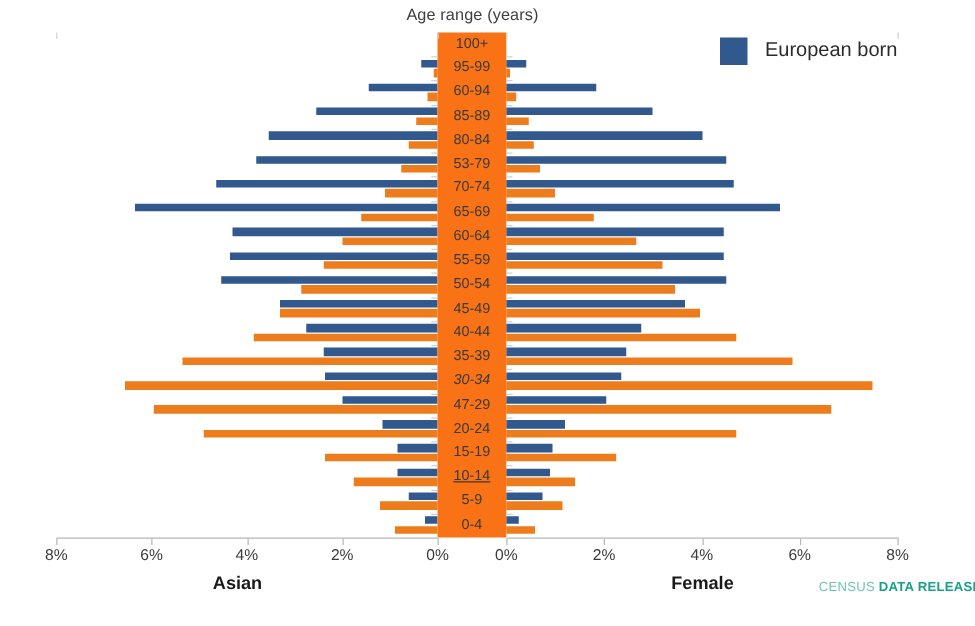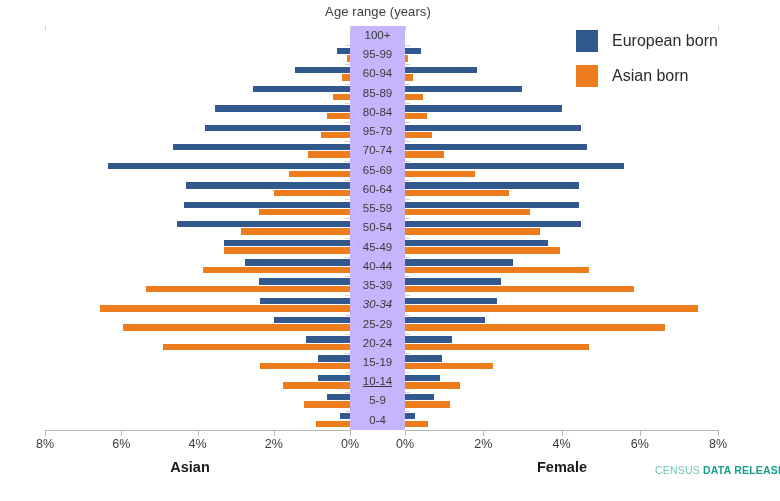--- a/index.html
+++ b/index.html
@@ -30,21 +30,21 @@
   .row{position:relative;height:19.238px;}
   .bar{position:absolute;height:6.4px;}
   .bar.eu{top:2.4px;background:#31598E;}
   .bar.as{top:9.9px;background:#ED7D1C;}
   #plot-left .bar{right:0;}
   #plot-right .bar{left:0;}
 
   
   #age-col{
     position:absolute;left:350px;top:26px;width:55px;height:404px;
-    background:#c4b5fd;
+    background:#f97316;
   }
   .age-lab{
     height:19.238px;line-height:19.238px;
     text-align:center;font-size:11.5px;color:#3a3a3a;
     white-space:nowrap;
   }
 
   
   .axis-line{position:absolute;height:1px;background:#b8b8b8;top:430px;}
   #axis-left-line{left:45px;width:306px;}
@@ -262,31 +262,31 @@
         <div class="bar as" title="0-4 Female Asian born: 0.6%" style="width: 23.475px; background: rgb(237, 125, 28);"></div>
       </div>
     </div>
 
   <div id="age-col">
       <div class="age-lab" style="height: 19.2381px; line-height: 19.2381px;">100+</div>
       <div class="age-lab" style="height: 19.2381px; line-height: 19.2381px;">95-99</div>
       <div class="age-lab" style="height: 19.2381px; line-height: 19.2381px;">60-94</div>
       <div class="age-lab" style="height: 19.2381px; line-height: 19.2381px;">85-89</div>
       <div class="age-lab" style="height: 19.2381px; line-height: 19.2381px;">80-84</div>
-      <div class="age-lab" style="height: 19.2381px; line-height: 19.2381px;">95-79</div>
+      <div class="age-lab" style="height: 19.2381px; line-height: 19.2381px;">53-79</div>
       <div class="age-lab" style="height: 19.2381px; line-height: 19.2381px;">70-74</div>
       <div class="age-lab" style="height: 19.2381px; line-height: 19.2381px;">65-69</div>
       <div class="age-lab" style="height: 19.2381px; line-height: 19.2381px;">60-64</div>
       <div class="age-lab" style="height: 19.2381px; line-height: 19.2381px;">55-59</div>
       <div class="age-lab" style="height: 19.2381px; line-height: 19.2381px;">50-54</div>
       <div class="age-lab" style="height: 19.2381px; line-height: 19.2381px;">45-49</div>
       <div class="age-lab" style="height: 19.2381px; line-height: 19.2381px;">40-44</div>
       <div class="age-lab" style="height: 19.2381px; line-height: 19.2381px;">35-39</div>
       <div class="age-lab" style="height: 19.2381px; line-height: 19.2381px; font-style: italic;">30-34</div>
-      <div class="age-lab" style="height: 19.2381px; line-height: 19.2381px;">25-29</div>
+      <div class="age-lab" style="height: 19.2381px; line-height: 19.2381px;">47-29</div>
       <div class="age-lab" style="height: 19.2381px; line-height: 19.2381px;">20-24</div>
       <div class="age-lab" style="height: 19.2381px; line-height: 19.2381px;">15-19</div>
       <div class="age-lab" style="height: 19.2381px; line-height: 19.2381px; text-decoration: underline;">10-14</div>
       <div class="age-lab" style="height: 19.2381px; line-height: 19.2381px;">5-9</div>
       <div class="age-lab" style="height: 19.2381px; line-height: 19.2381px;">0-4</div>
     </div>
 
   <div class="axis-line" id="axis-left-line"></div>
   <div class="axis-line" id="axis-right-line"></div>
   <div id="ticks">
@@ -316,24 +316,20 @@
       <div class="tick-top" style="left: 718px;"></div>
     </div>
 
   <div class="sex-lab" id="lab-male">Asian</div>
   <div class="sex-lab" id="lab-female">Female</div>
 
   <div id="legend">
     <div class="leg-row">
       <span class="leg-swatch eu"></span>
       <span class="leg-text">European born</span>
-    </div>
-    <div class="leg-row">
-      <span class="leg-swatch as"></span>
-      <span class="leg-text">Asian born</span>
     </div>
   </div>
 
   <div id="logo">
     <span class="l1">CENSUS </span><span class="l2">DATA RELEASE</span>
   </div>
 
 <div class="stub" style="left: 345px; top: 45.2381px;"></div>
     <div class="stub" style="left: 405px; top: 45.2381px;"></div>
     <div class="stub" style="left: 345px; top: 64.4762px;"></div>

